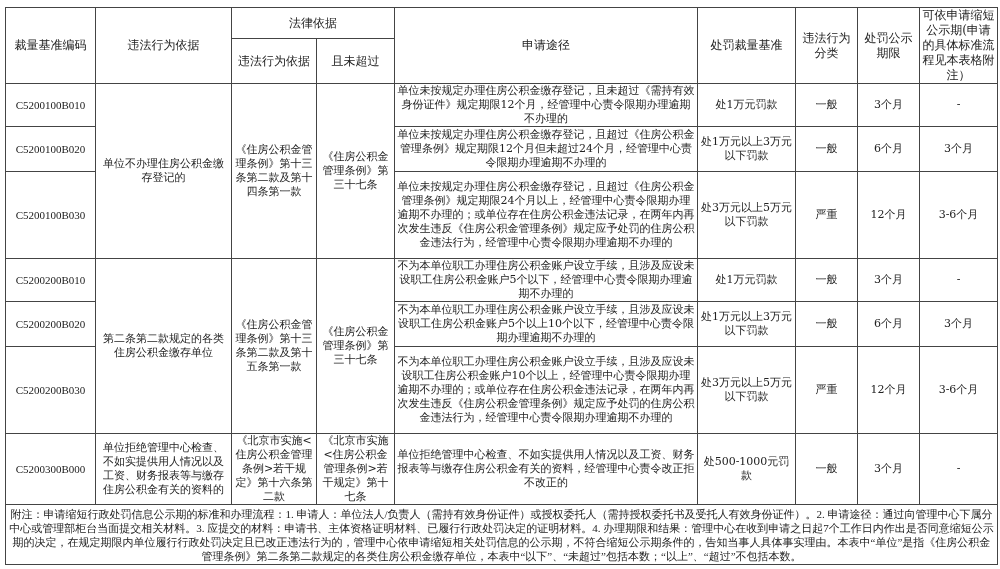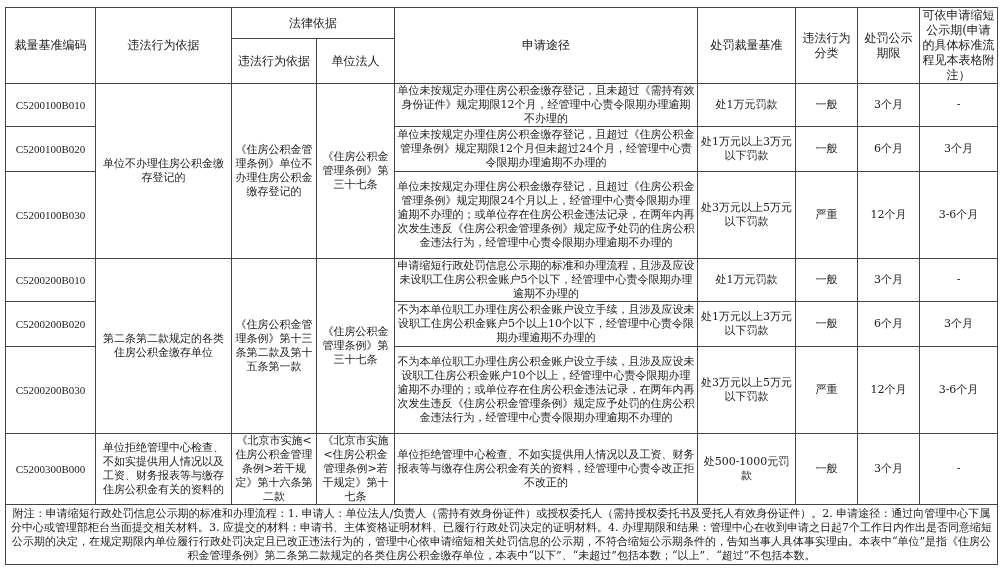--- a/index.html
+++ b/index.html
@@ -7,21 +7,21 @@
            font-family: "DejaVu Serif", "Liberation Serif", serif; color: #222; }
     table.main { position: absolute; left: 5px; top: 7px; border-collapse: collapse;
                  table-layout: fixed; width: 992px; }
     table.main td, table.main th { border: 1px solid #444; padding: 0 2px; font-weight: normal;
                  font-size: 11px; line-height: 14px; vertical-align: middle; text-align: center;
                  overflow: hidden; }
     table.main th { font-size: 12px; line-height: 15px; }
     td.left { text-align: left; padding: 0 2px; }
     td.code { font-size: 11px; letter-spacing: 0; font-family: Liberation Serif, serif; }
     td.desc { text-align: left; font-size: 11px; line-height: 14px; padding: 0 1px; }
-    td.note { text-align: left; font-size: 10.5px; line-height: 14px; padding: 3px 3px; vertical-align: top; }
+    td.note { text-align: left; font-size: 10.5px; line-height: 14px; padding: 3px 3px; vertical-align: top; font-family: Liberation Serif, serif; }
     .hdr-note { font-size: 11.5px; line-height: 14px; }
   </style>
 </head>
 <body>
 
 <table class="main">
   <colgroup>
     <col style="width:90px">
       <col style="width:136px">
       <col style="width:85px">
@@ -38,29 +38,29 @@
       <th rowspan="2">违法行为依据</th>
       <th colspan="2">法律依据</th>
       <th rowspan="2">申请途径</th>
       <th rowspan="2">处罚裁量基准</th>
       <th rowspan="2">违法行为分类</th>
       <th rowspan="2">处罚公示期限</th>
       <th rowspan="2" class="hdr-note">可依申请缩短公示期(申请的具体标准流程见本表格附注）</th>
     </tr>
     <tr style="height:44px">
       <th>违法行为依据</th>
-      <th>单位法人</th>
+      <th>且未超过</th>
     </tr>
   </thead>
   <tbody>
 
     <tr style="height:43px">
       <td class="code">C5200100B010</td>
       <td rowspan="3" class="left">单位不办理住房公积金缴存登记的</td>
-      <td rowspan="3">《住房公积金管理条例》单位不办理住房公积金缴存登记的</td>
+      <td rowspan="3">《住房公积金管理条例》第十三条第二款及第十四条第一款</td>
       <td rowspan="3">《住房公积金管理条例》第三十七条</td>
       <td class="desc">单位未按规定办理住房公积金缴存登记，且未超过《需持有效身份证件》规定期限12个月，经管理中心责令限期办理逾期不办理的</td>
       <td>处1万元罚款</td>
       <td>一般</td>
       <td>3个月</td>
       <td>-</td>
     </tr>
     <tr style="height:45px">
       <td class="code">C5200100B020</td>
       <td class="desc">单位未按规定办理住房公积金缴存登记，且超过《住房公积金管理条例》规定期限12个月但未超过24个月，经管理中心责令限期办理逾期不办理的</td>
@@ -76,21 +76,21 @@
       <td>严重</td>
       <td>12个月</td>
       <td>3-6个月</td>
     </tr>
 
     <tr style="height:43px">
       <td class="code">C5200200B010</td>
       <td rowspan="3" class="left">第二条第二款规定的各类住房公积金缴存单位</td>
       <td rowspan="3">《住房公积金管理条例》第十三条第二款及第十五条第一款</td>
       <td rowspan="3">《住房公积金管理条例》第三十七条</td>
-      <td class="desc">申请缩短行政处罚信息公示期的标准和办理流程，且涉及应设未设职工住房公积金账户5个以下，经管理中心责令限期办理逾期不办理的</td>
+      <td class="desc">不为本单位职工办理住房公积金账户设立手续，且涉及应设未设职工住房公积金账户5个以下，经管理中心责令限期办理逾期不办理的</td>
       <td>处1万元罚款</td>
       <td>一般</td>
       <td>3个月</td>
       <td>-</td>
     </tr>
     <tr style="height:45px">
       <td class="code">C5200200B020</td>
       <td class="desc">不为本单位职工办理住房公积金账户设立手续，且涉及应设未设职工住房公积金账户5个以上10个以下，经管理中心责令限期办理逾期不办理的</td>
       <td>处1万元以上3万元以下罚款</td>
       <td>一般</td>

